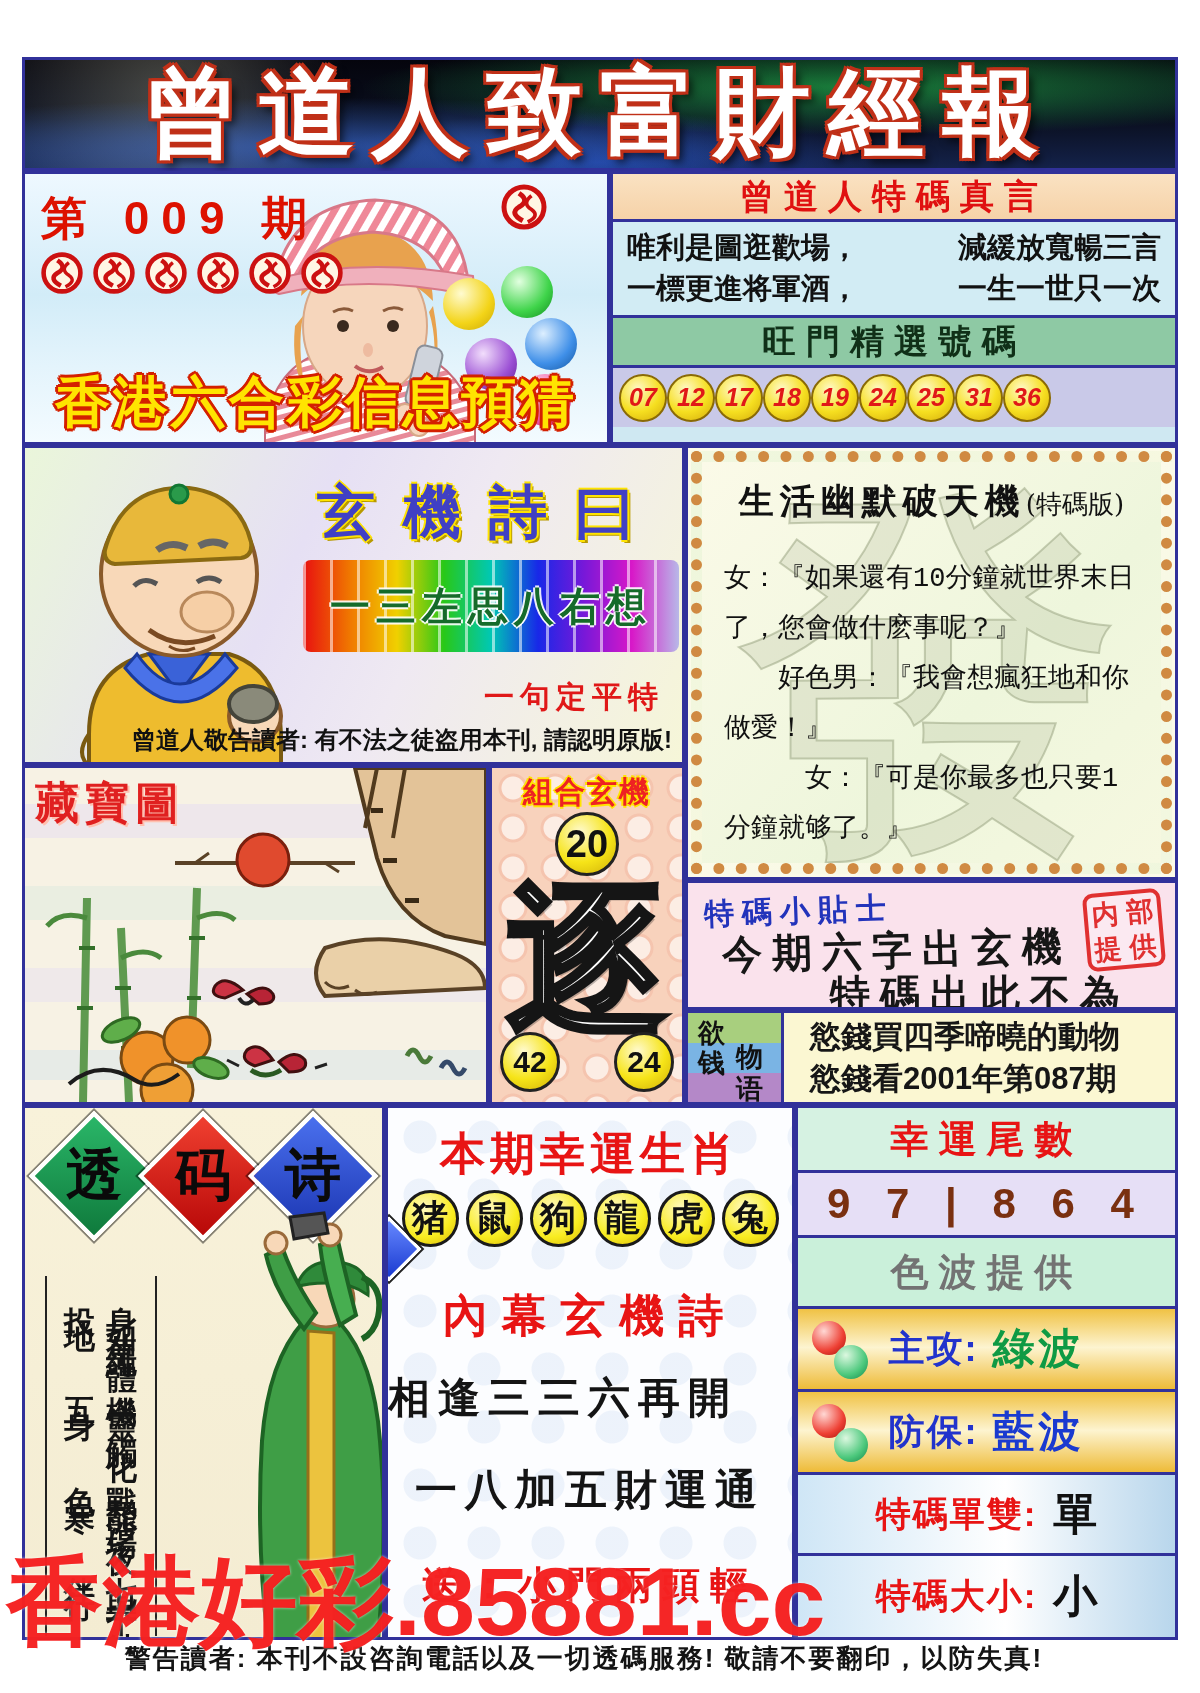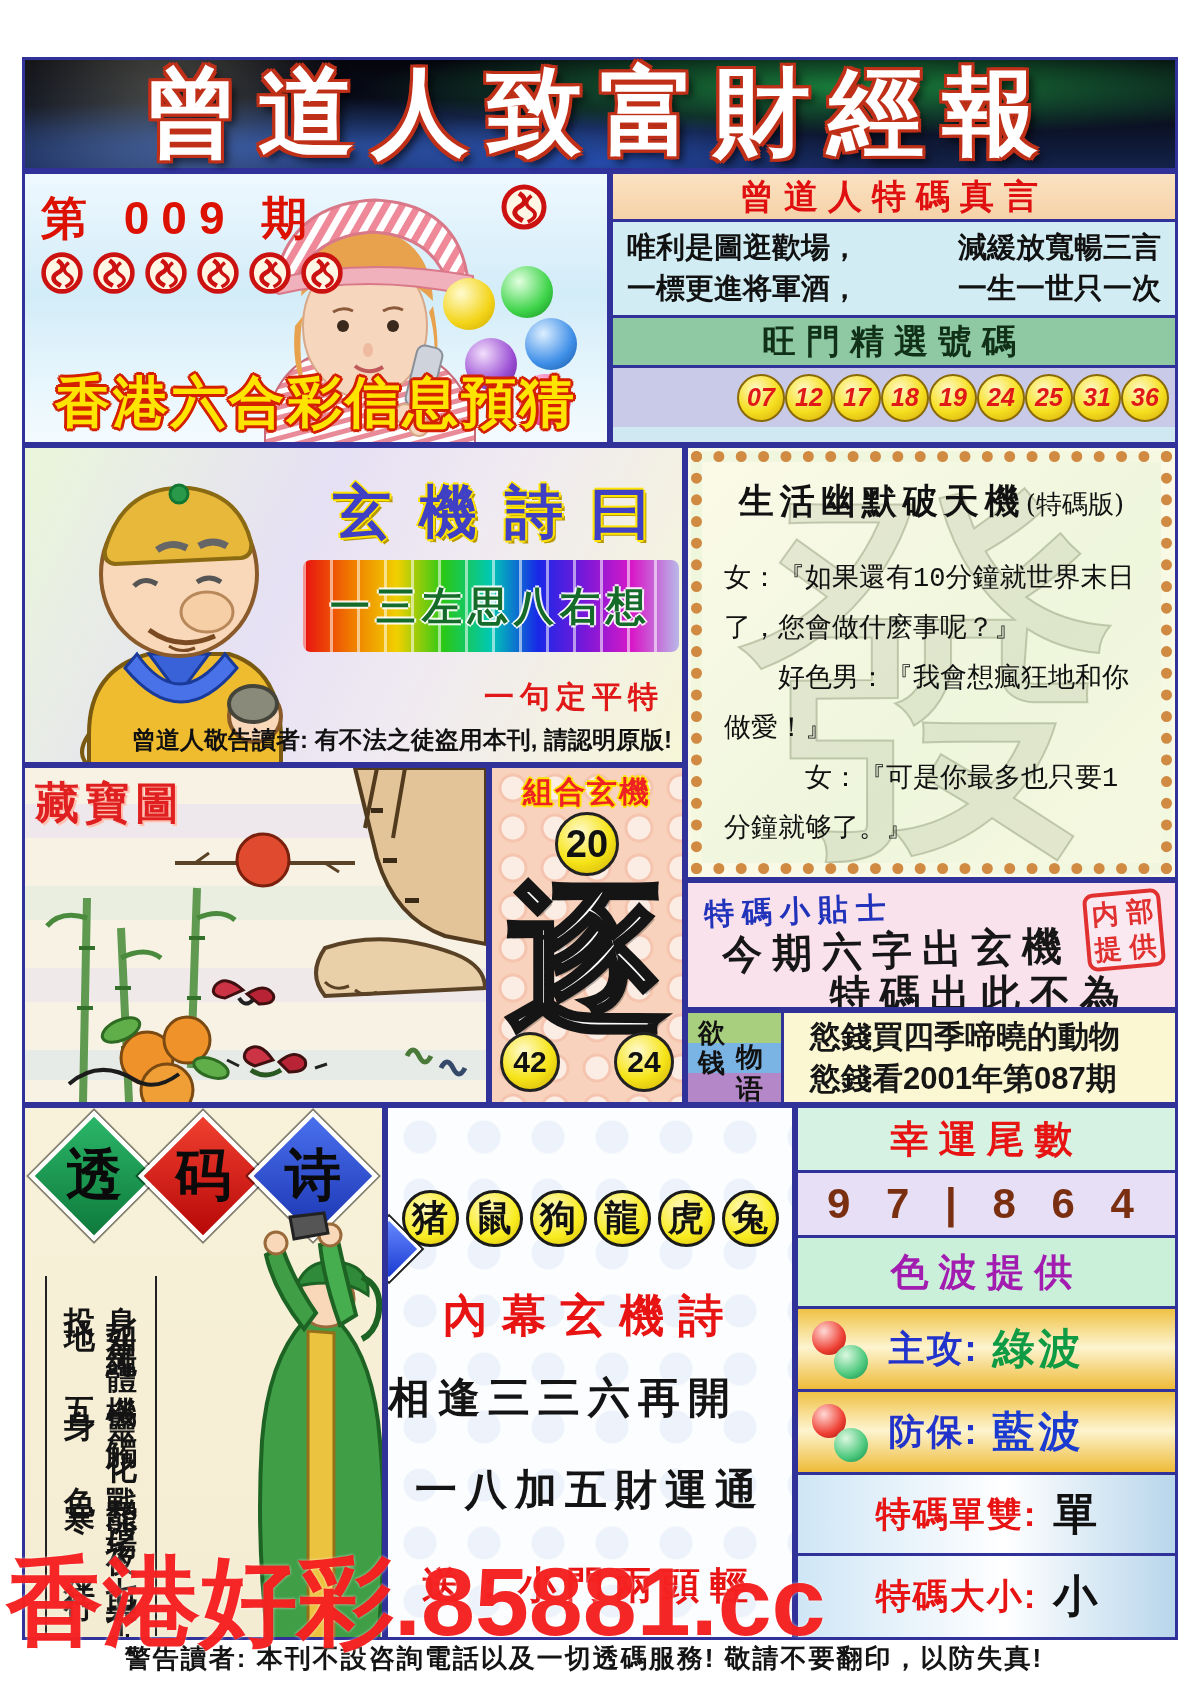--- a/index.html
+++ b/index.html
@@ -39,29 +39,29 @@
   .woman { position:absolute; left:180px; top:2px; }
 
   
   .maxim { left:610px; top:171px; width:568px; height:274px; background:#cfe8f2; }
   .maxim-head { height:48px; background:linear-gradient(180deg,#fae2c2,#f6d2a8); border-bottom:3px solid #31319a; display:flex; align-items:center; justify-content:center; }
   .maxim-head span { font-size:34px; font-weight:bold; color:#e01010; letter-spacing:10px; }
   .maxim-body { height:96px; border-bottom:3px solid #31319a; background:#d2ecf4; padding:6px 14px; display:flex; flex-direction:column; justify-content:space-around; }
   .maxim-row { display:flex; justify-content:space-between; font-size:29px; font-weight:bold; color:#111; white-space:nowrap; }
   .picks-head { height:50px; background:#8ec9a4; border-bottom:3px solid #31319a; display:flex; align-items:center; justify-content:center; }
   .picks-head span { font-size:34px; font-weight:bold; color:#103018; letter-spacing:10px; }
-  .picks-row { height:59px; background:#c9c9e8; display:flex; align-items:center; justify-content:flex-end; padding:0 6px; }
+  .picks-row { height:59px; background:#c9c9e8; display:flex; align-items:center; justify-content:flex-start; padding:0 6px; }
   .pick { width:48px; height:48px; border-radius:50%; background:radial-gradient(circle at 38% 30%,#fff9c8,#f6df20 55%,#d2a90a); border:2px solid #8a6a06;
     display:flex; align-items:center; justify-content:center; font-size:25px; font-weight:bold; color:#e01818; font-style:italic; }
 
   
   .mystic { left:22px; top:445px; width:663px; height:320px;
     background:linear-gradient(115deg,#eaf6da 0%,#e6e0f4 40%,#efe9f2 60%,#f6f6d8 100%); overflow:hidden; }
   .monk { position:absolute; left:4px; top:6px; }
-  .mystic-title { position:absolute; left:292px; top:26px; width:360px; text-align:right; font-size:58px; font-weight:bold; color:#4040c4; letter-spacing:28px; white-space:nowrap;
+  .mystic-title { position:absolute; left:292px; top:26px; width:360px; text-align:left; font-size:58px; font-weight:bold; color:#4040c4; letter-spacing:28px; white-space:nowrap;
     text-shadow:-2px 0 #ffe400,2px 0 #ffe400,0 -2px #ffe400,0 2px #ffe400,3px 3px 0 #b89a00; }
   .rainbow { position:absolute; left:278px; top:112px; width:376px; height:92px; border-radius:8px;
     background:
       repeating-linear-gradient(90deg, rgba(255,255,255,.55) 0 3px, transparent 3px 27px),
       linear-gradient(90deg,#e81010,#f07800,#f0d000,#28c818,#00c8b4,#1828e8,#7a18d8,#d818c8,#b8b8e8);
     display:flex; align-items:center; justify-content:center; }
   .rainbow span { font-size:40px; font-weight:bold; color:#156b2a; letter-spacing:6px; white-space:nowrap;
     text-shadow:-2px 0 rgba(255,255,255,.9),2px 0 rgba(255,255,255,.9),0 2px rgba(255,255,255,.9),0 -2px rgba(255,255,255,.9); }
   .mystic-tag { position:absolute; right:18px; bottom:44px; font-size:30px; font-weight:bold; color:#e01818; letter-spacing:6px; }
   .mystic-notice { position:absolute; right:10px; bottom:6px; font-size:24px; color:#111; font-weight:bold; white-space:nowrap;text-align:center; }
@@ -147,21 +147,21 @@
 
   
   .tail { left:795px; top:1105px; width:383px; height:535px; background:#fff; display:flex; flex-direction:column; }
   .tail-row { border-bottom:3px solid #31319a; display:flex; align-items:center; justify-content:center; position:relative; }
   .tail-row:last-child { border-bottom:none; }
   .tr-title { height:66px; background:#d6f2e2; }
   .tr-title span { font-size:38px; font-weight:bold; color:#e81414; letter-spacing:10px; }
   .tr-digits { height:66px; background:#e6dff6; }
   .tr-digits span { font-size:42px; font-weight:bold; color:#7a3010; letter-spacing:12px; white-space:nowrap; }
   .tr-color { height:72px; background:#caf0da; }
-  .tr-color span { font-size:38px; font-weight:bold; color:#a21caf; letter-spacing:10px; }
+  .tr-color span { font-size:38px; font-weight:bold; color:#737373; letter-spacing:10px; }
   .tr-gold { height:84px; background:linear-gradient(180deg,#f0c244 0%,#fdf4d0 48%,#eebb38 100%); }
   .tr-blue { height:82px; background:linear-gradient(90deg,#cfe6f6 0%,#ffffff 55%,#b8d6ec 100%); }
   .twin-balls { position:absolute; left:14px; top:10px; width:60px; height:60px; }
   .twin-balls i { position:absolute; width:34px; height:34px; border-radius:50%; }
   .twin-balls .rb { left:0; top:2px;  background:radial-gradient(circle at 35% 30%,#ffd8d4,#ee4034 60%,#a01008); }
   .twin-balls .gb { left:22px; top:26px; background:radial-gradient(circle at 35% 30%,#dcf8e0,#4cc87c 60%,#13854a); }
   .lbl-blue { font-size:36px; font-weight:bold; color:#2233cc; letter-spacing:2px; }
   .val-green { font-size:42px; font-weight:bold; color:#0f9a44; margin-left:14px; letter-spacing:4px; }
   .val-blue  { font-size:42px; font-weight:bold; color:#1a3ad0; margin-left:14px; letter-spacing:4px; }
   .lbl-red { font-size:35px; font-weight:bold; color:#e81414; letter-spacing:2px; }
@@ -445,20 +445,21 @@
     <div class="poem-cols">
       <div class="poem-col">身如草繩體投地</div>
       <div class="poem-col">機靈一觸化五身</div>
       <div class="poem-col">戰罷沙場夜色寒</div>
       <div class="poem-col">七與十一結伴行</div>
     </div>
   </div>
 
   <div class="panel lucky">
     <div class="lucky-arrow"></div>
+    <div class="lucky-title">本期幸運生肖</div>
     <div class="zodiac-row">
       <span class="zodiac">猪</span>
       <span class="zodiac">鼠</span>
       <span class="zodiac">狗</span>
       <span class="zodiac">龍</span>
       <span class="zodiac">虎</span>
       <span class="zodiac">兔</span>
     </div>
     <div class="lucky-poemtitle">內幕玄機詩</div>
     <div class="lucky-line1">相逢三三六再開</div>

